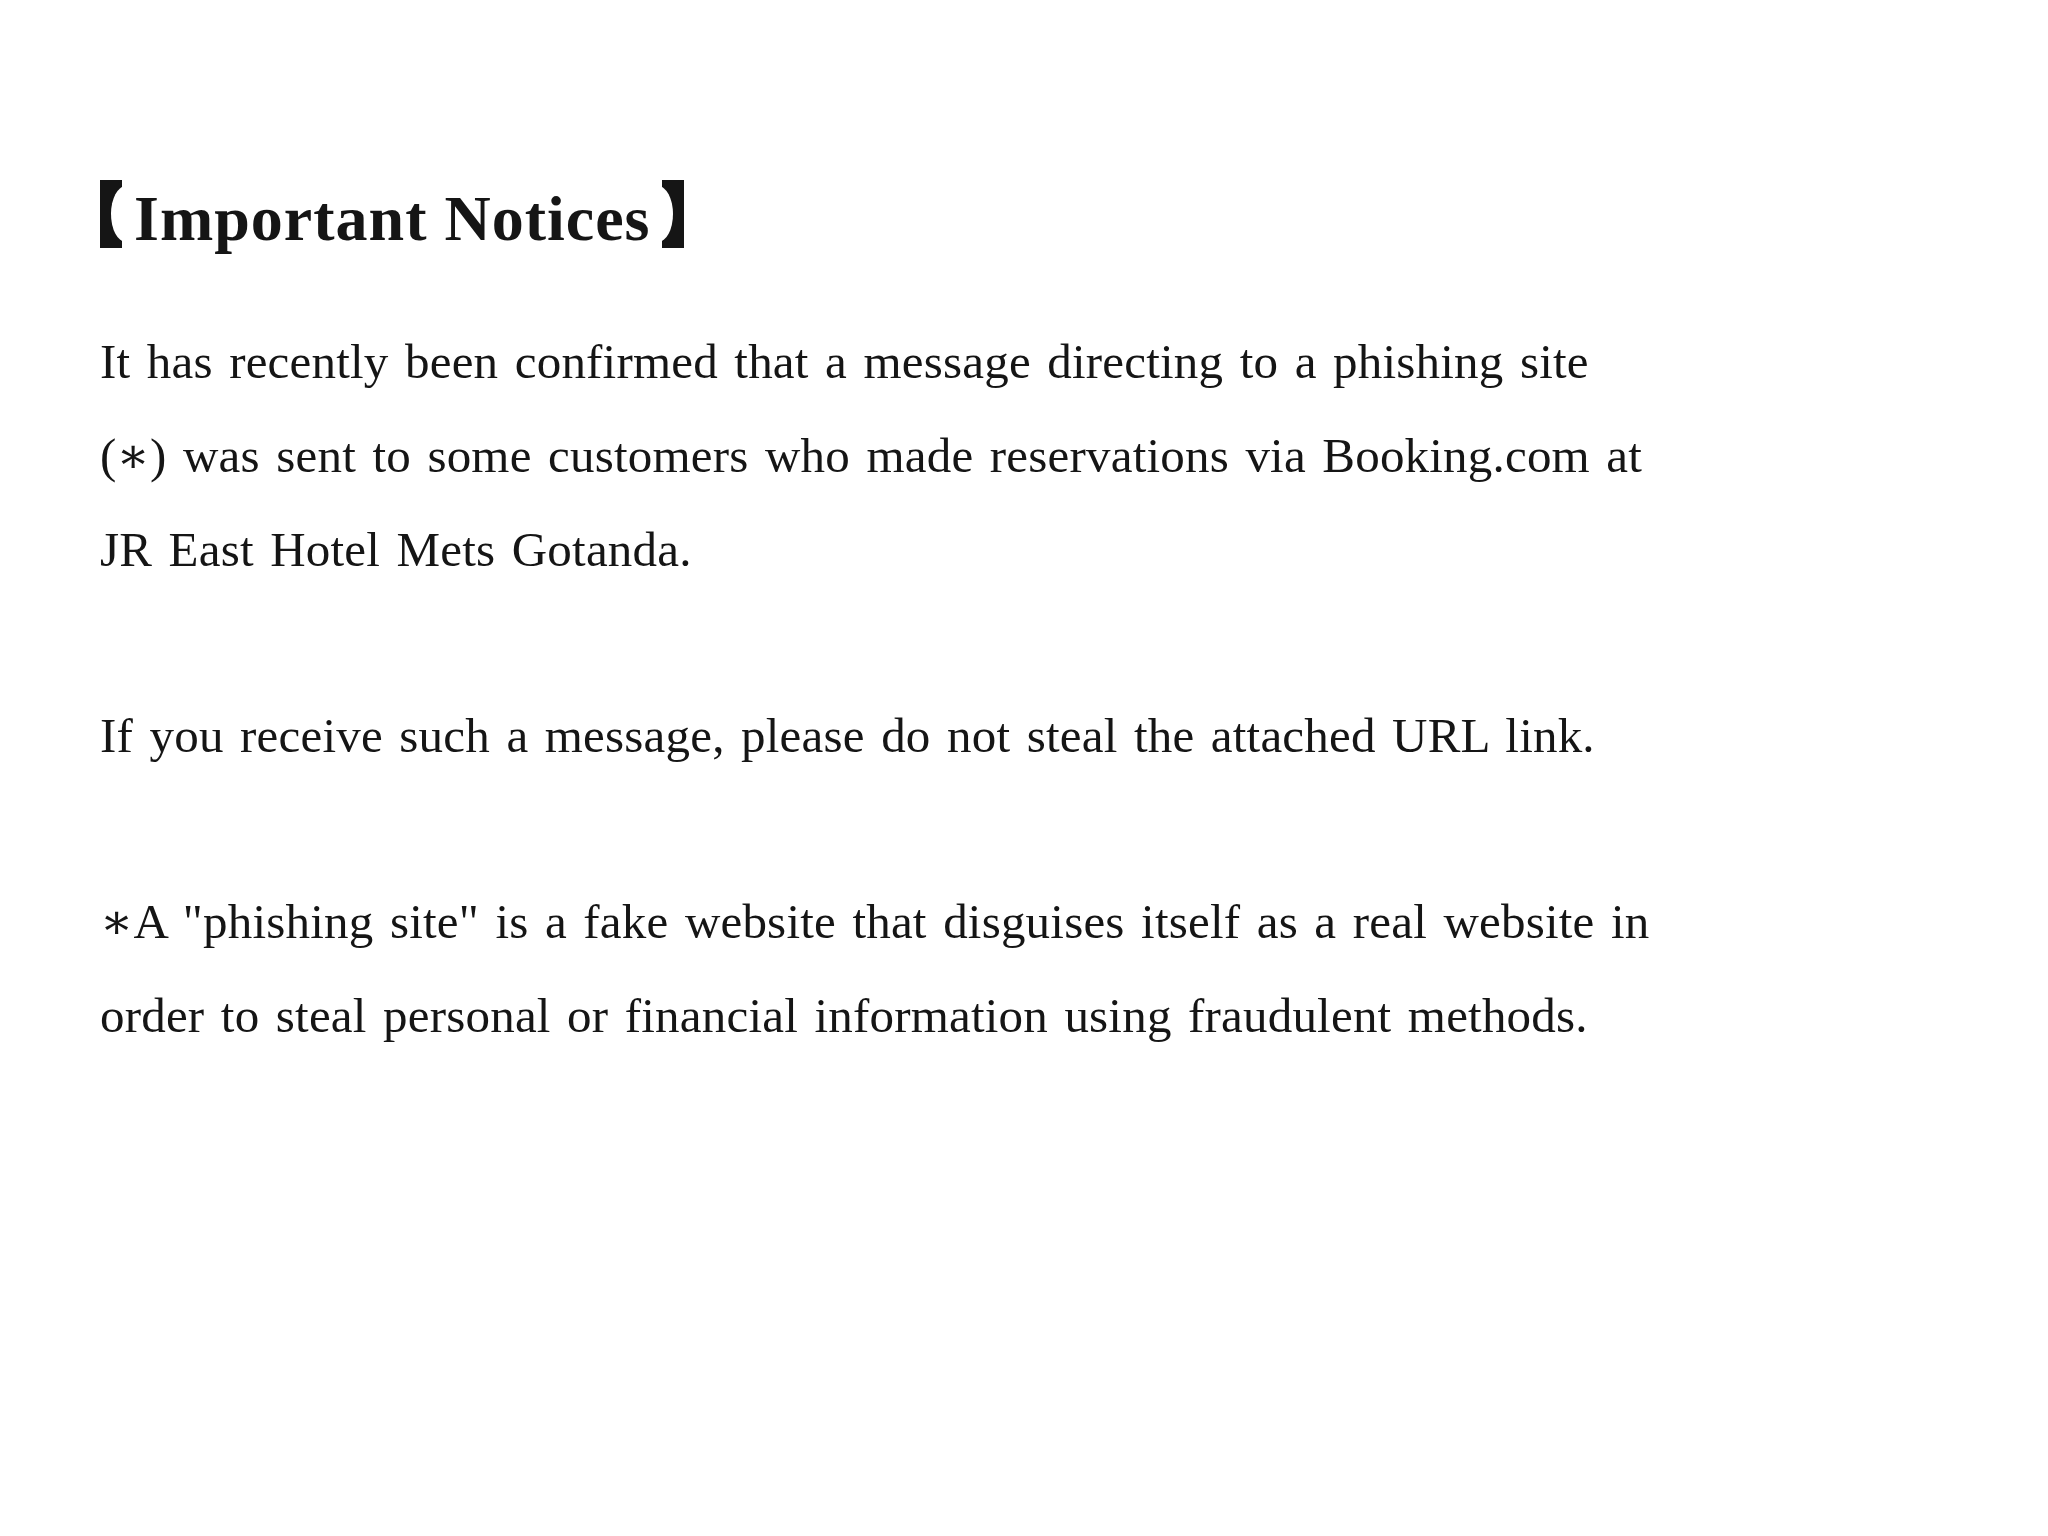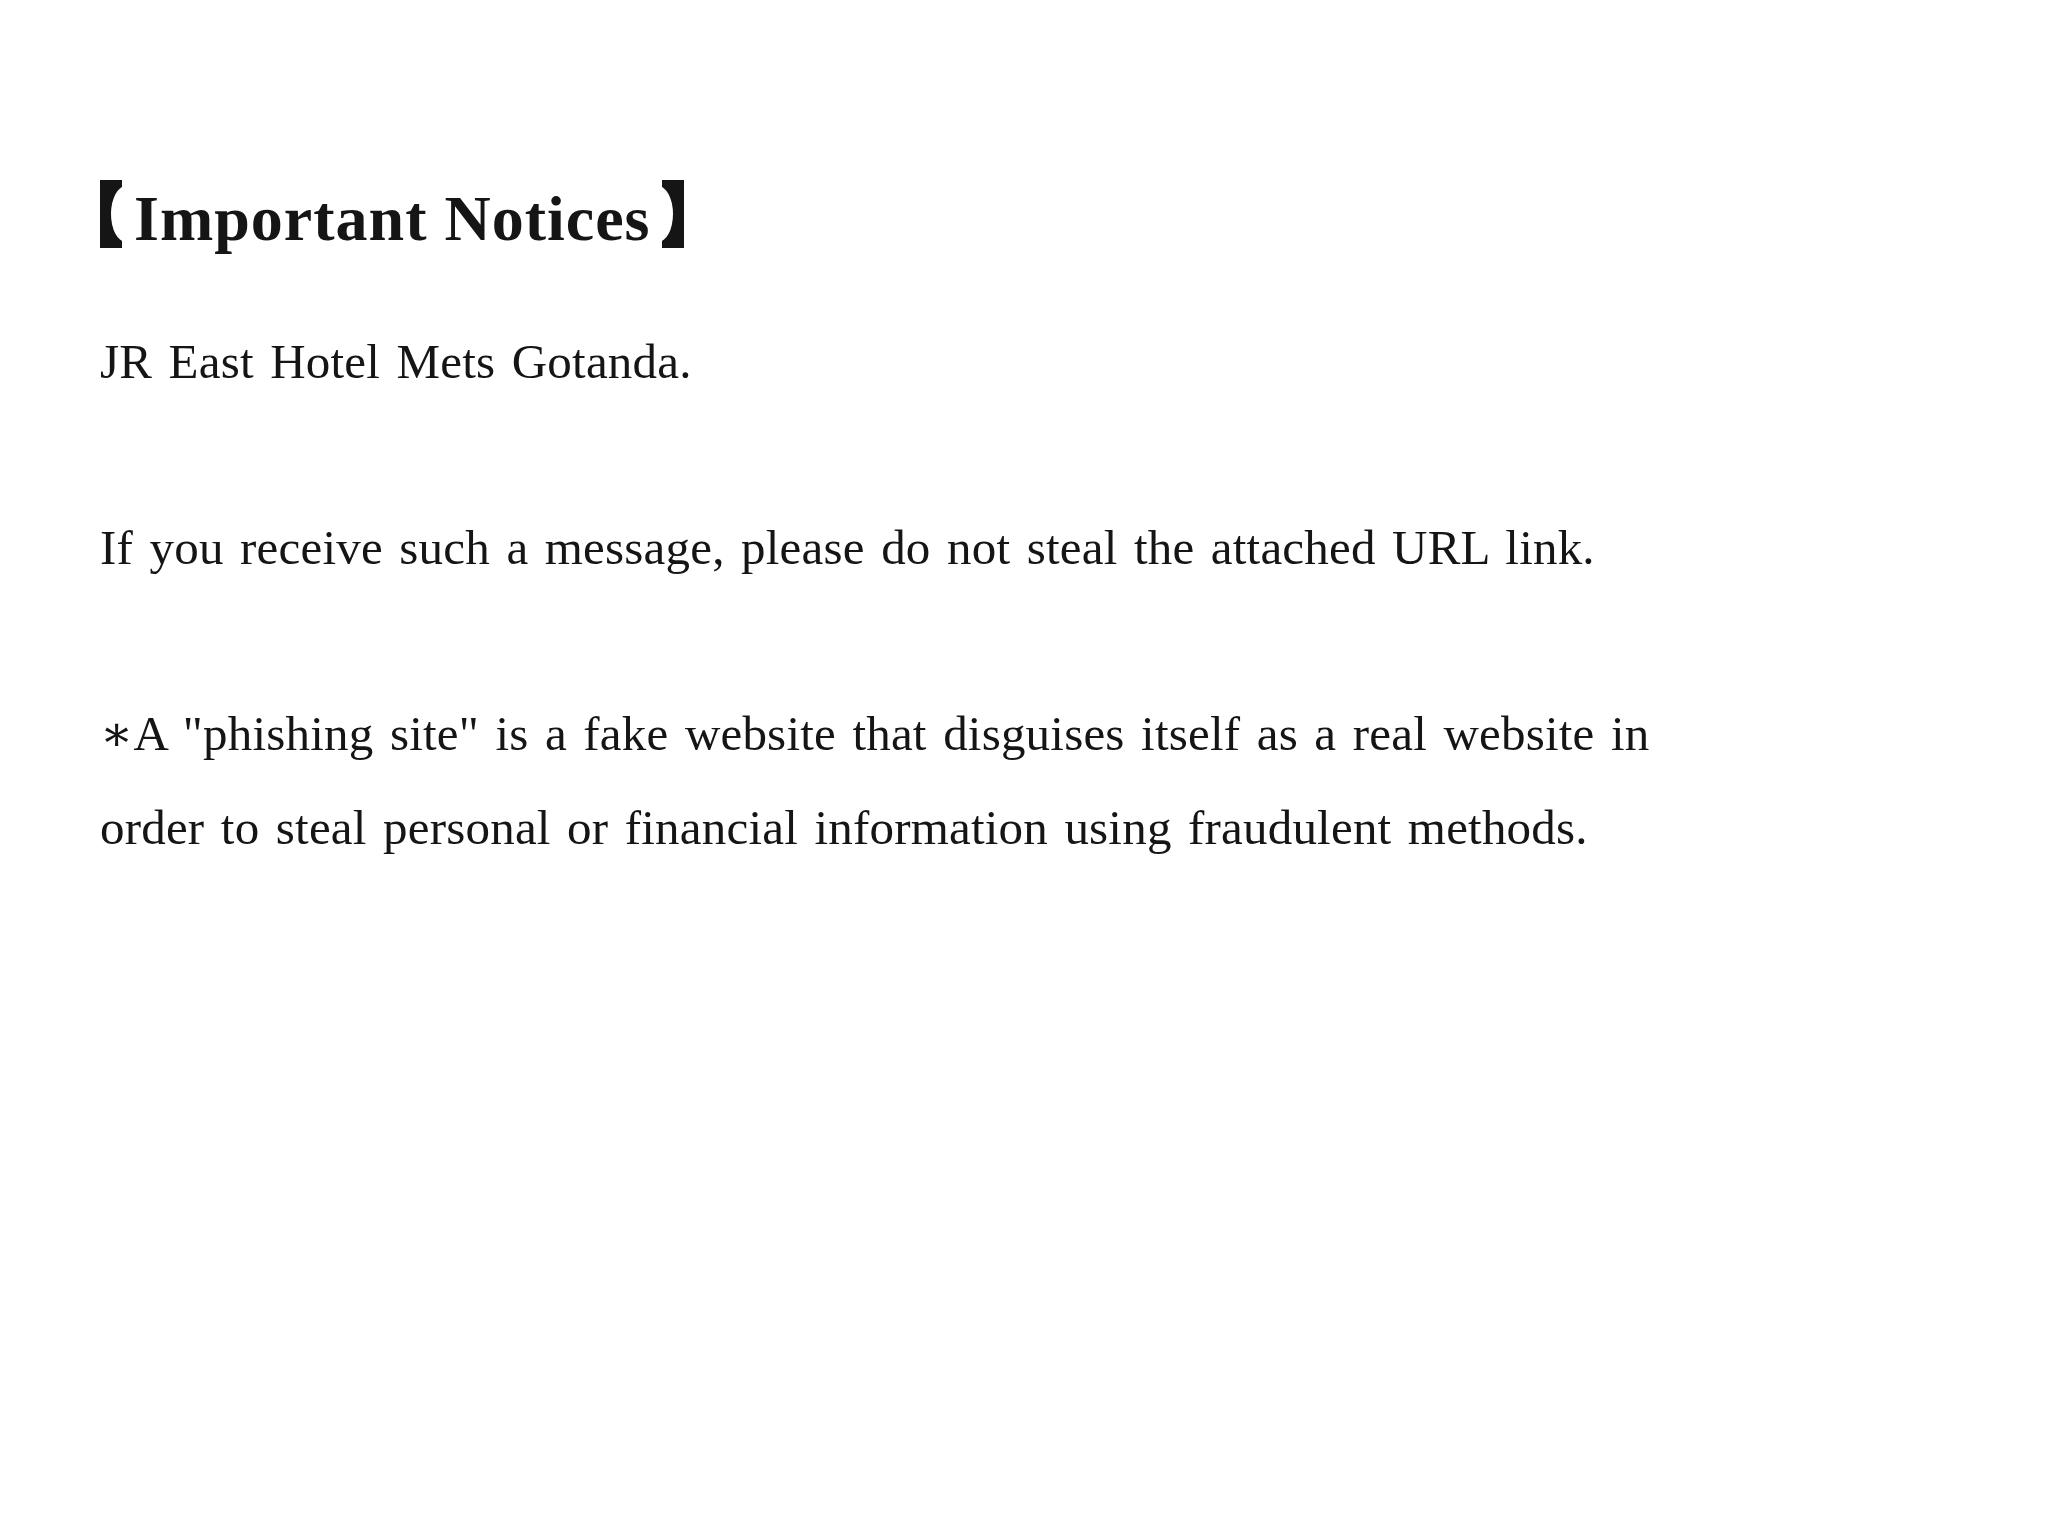--- a/index.html
+++ b/index.html
@@ -77,20 +77,22 @@
 </head>
 <body>
 
 <div class="page">
 
   <h1 class="notice-title">
     <span class="lenticular open"></span><span>Important Notices</span><span class="lenticular close"></span>
   </h1>
 
   <div class="para para-1">
+    <div class="line">It has recently been confirmed that a message directing to a phishing site</div>
+    <div class="line">(∗) was sent to some customers who made reservations via Booking.com at</div>
     <div class="line">JR East Hotel Mets Gotanda.</div>
   </div>
 
   <div class="para para-2">
     <div class="line">If you receive such a message, please do not steal the attached URL link.</div>
   </div>
 
   <div class="para para-3">
     <div class="line">∗A "phishing site" is a fake website that disguises itself as a real website in</div>
     <div class="line">order to steal personal or financial information using fraudulent methods.</div>

